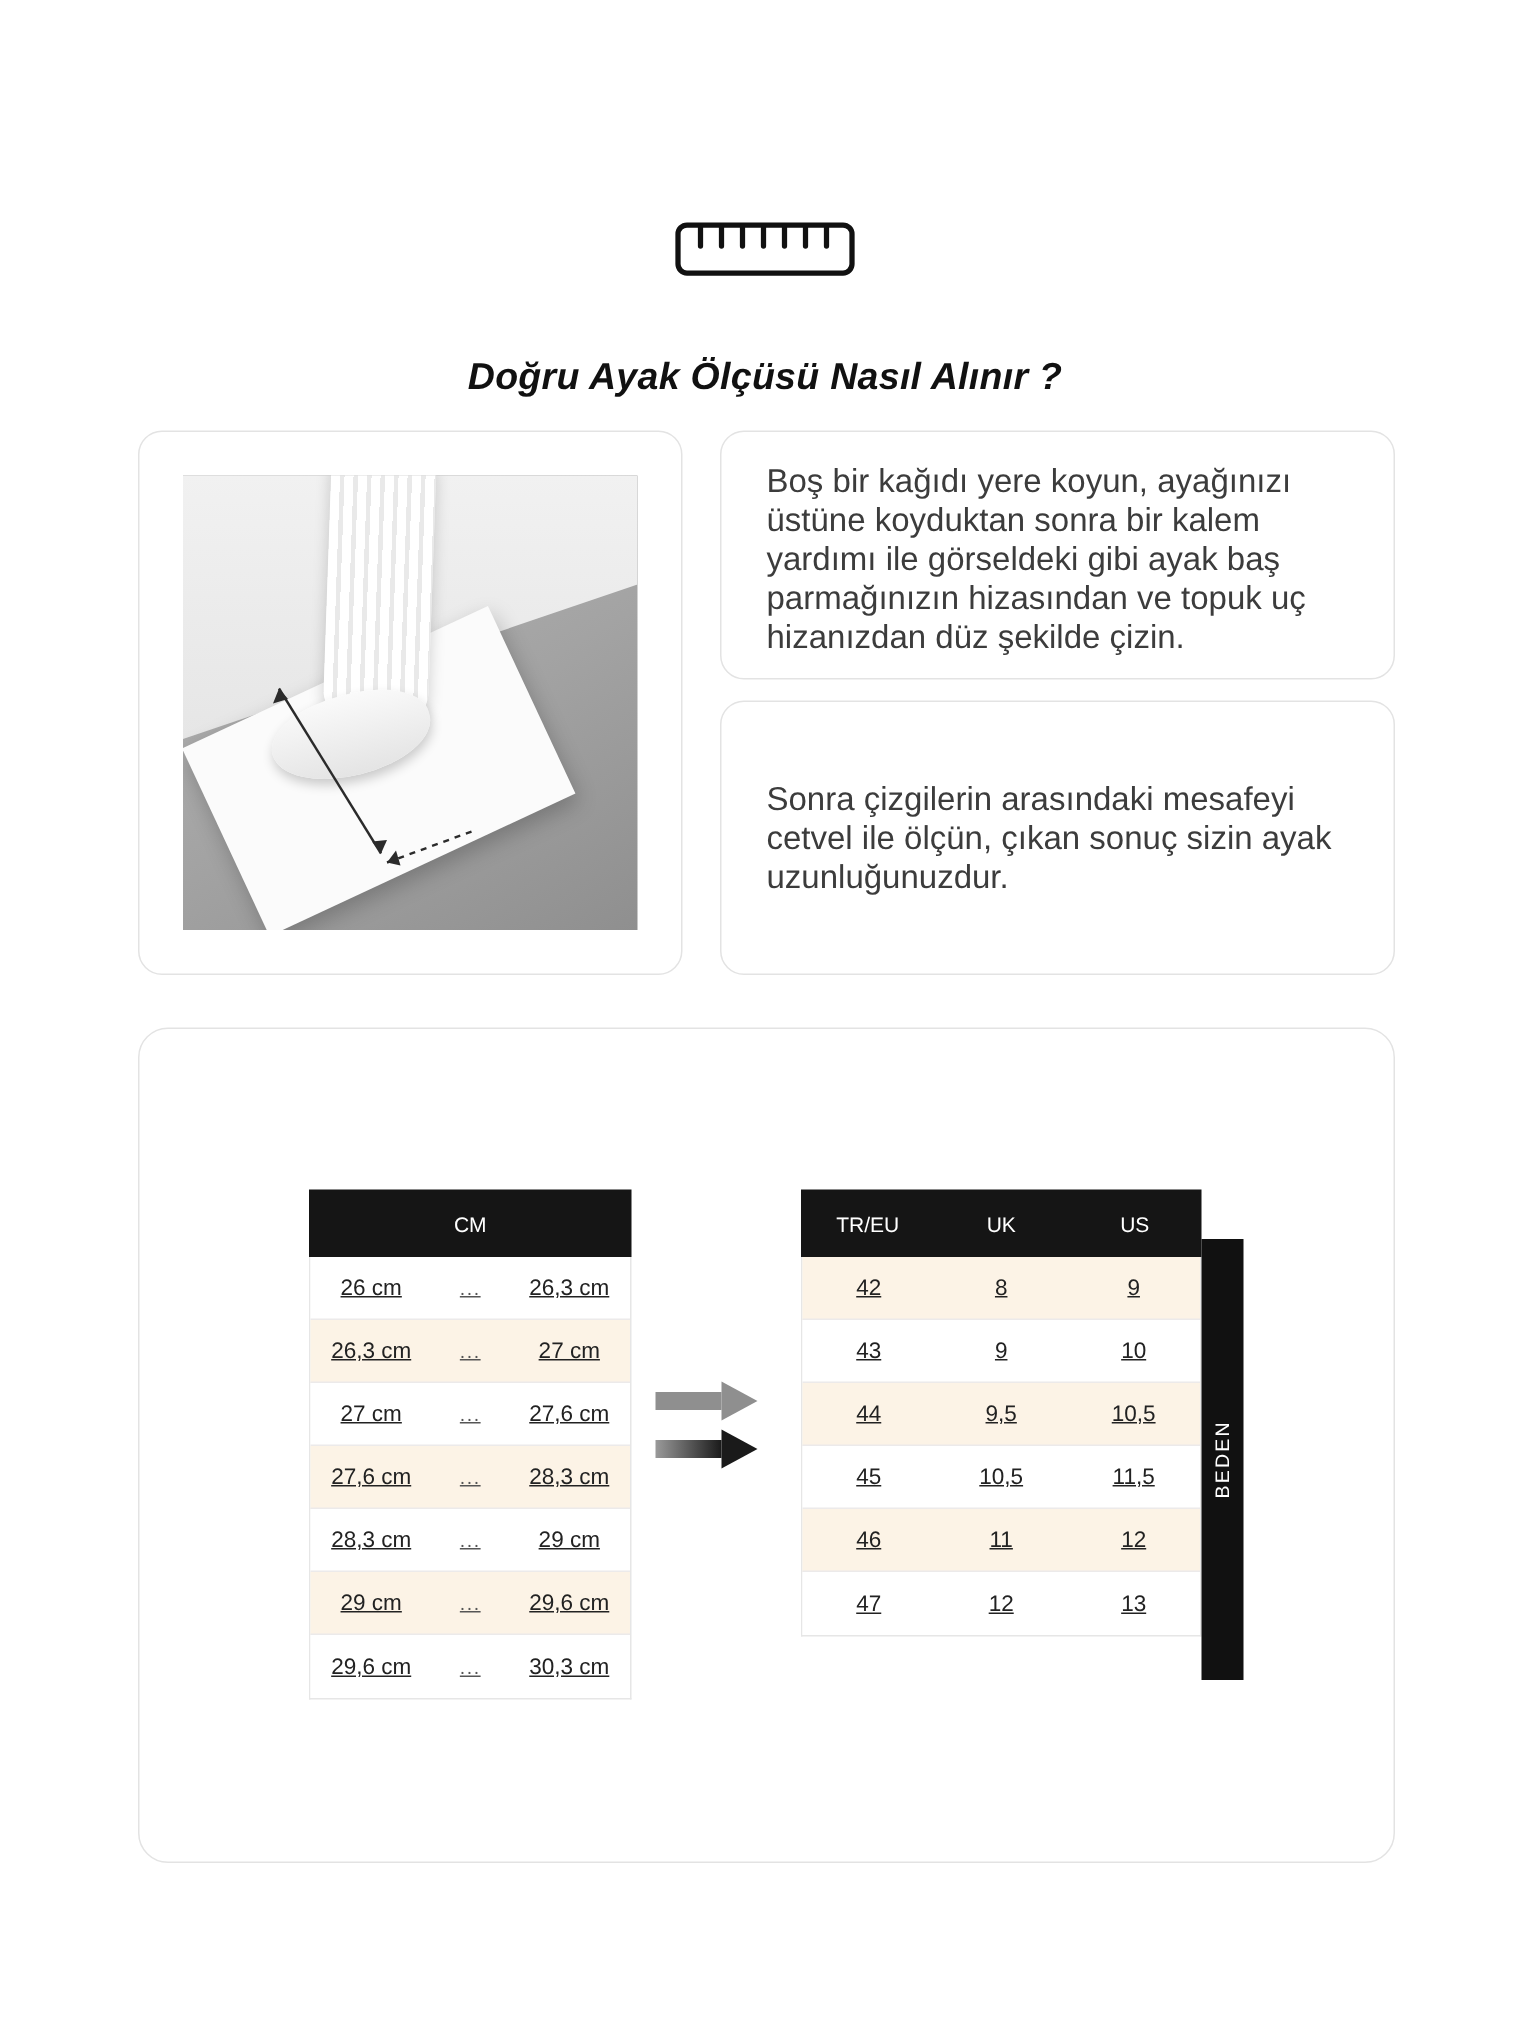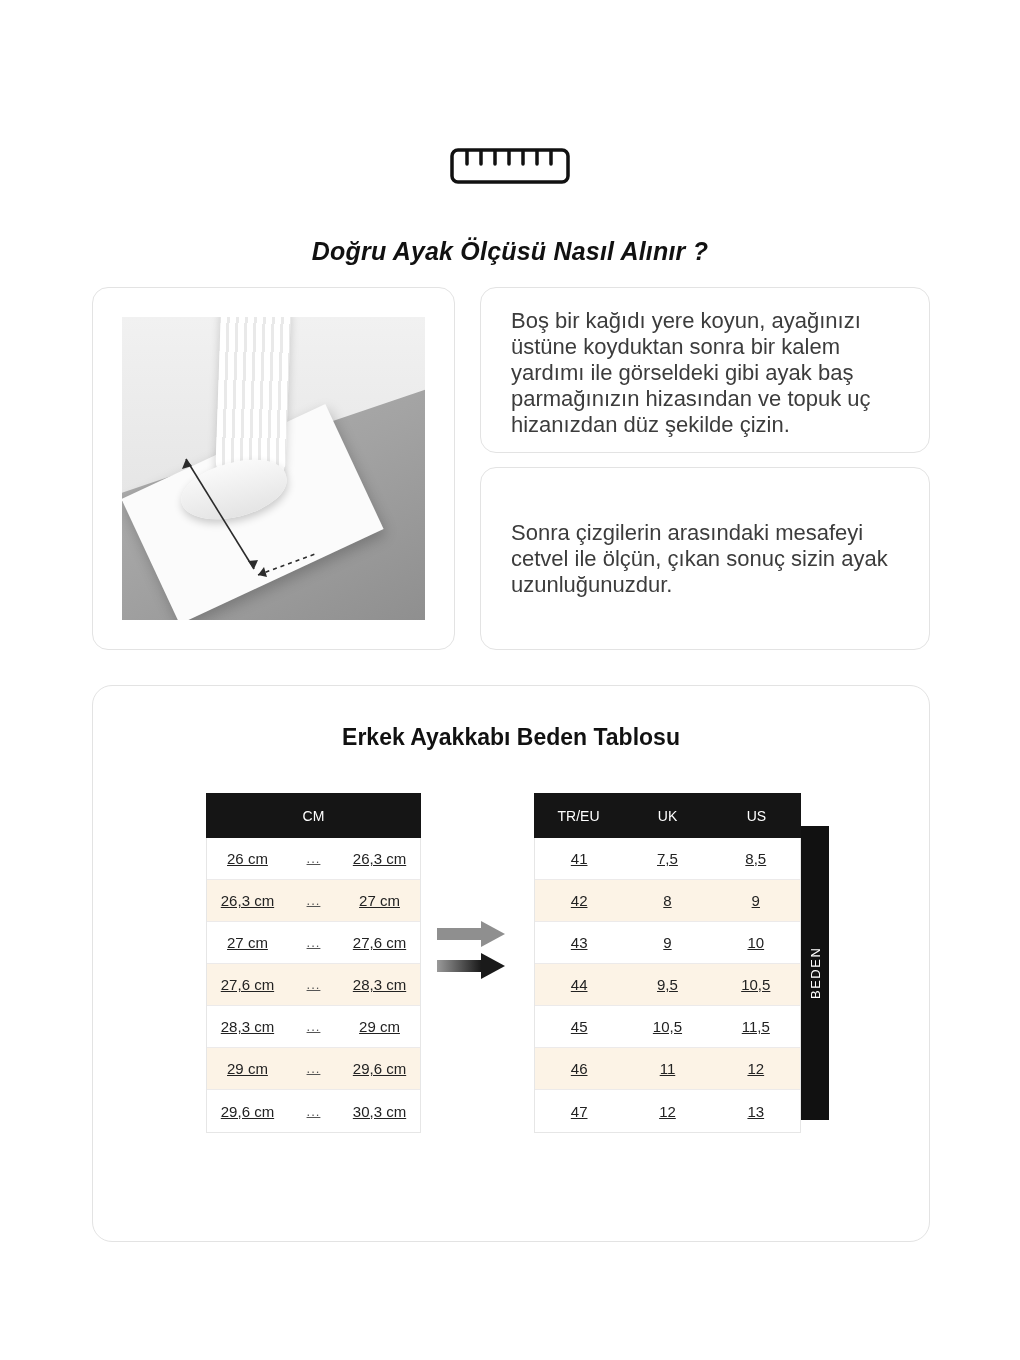--- a/index.html
+++ b/index.html
@@ -145,21 +145,20 @@
 
 <div class="card instr-card-1">
   <div class="instr-text">Boş bir kağıdı yere koyun, ayağınızı üstüne koyduktan sonra bir kalem yardımı ile görseldeki gibi ayak baş parmağınızın hizasından ve topuk uç hizanızdan düz şekilde çizin.</div>
 </div>
 
 <div class="card instr-card-2">
   <div class="instr-text">Sonra çizgilerin arasındaki mesafeyi cetvel ile ölçün, çıkan sonuç sizin ayak uzunluğunuzdur.</div>
 </div>
 
 <div class="card size-card">
-  <h2 class="size-title">Erkek Ayakkabı Beden Tablosu</h2>
 
   <div class="tbl cm-table">
     <div class="tbl-head">CM</div>
     <div class="tbl-body">
       <div class="trow">
         <span class="c-from">26 cm</span>
         <span class="c-dots">...</span>
         <span class="c-to">26,3 cm</span>
       </div>
       <div class="trow alt">
@@ -210,25 +209,20 @@
     </svg>
   </div>
 
   <div class="tbl size-table">
     <div class="tbl-head">
       <span>TR/EU</span>
       <span>UK</span>
       <span>US</span>
     </div>
     <div class="tbl-body">
-      <div class="trow">
-        <span>41</span>
-        <span>7,5</span>
-        <span>8,5</span>
-      </div>
       <div class="trow alt">
         <span>42</span>
         <span>8</span>
         <span>9</span>
       </div>
       <div class="trow">
         <span>43</span>
         <span>9</span>
         <span>10</span>
       </div>

